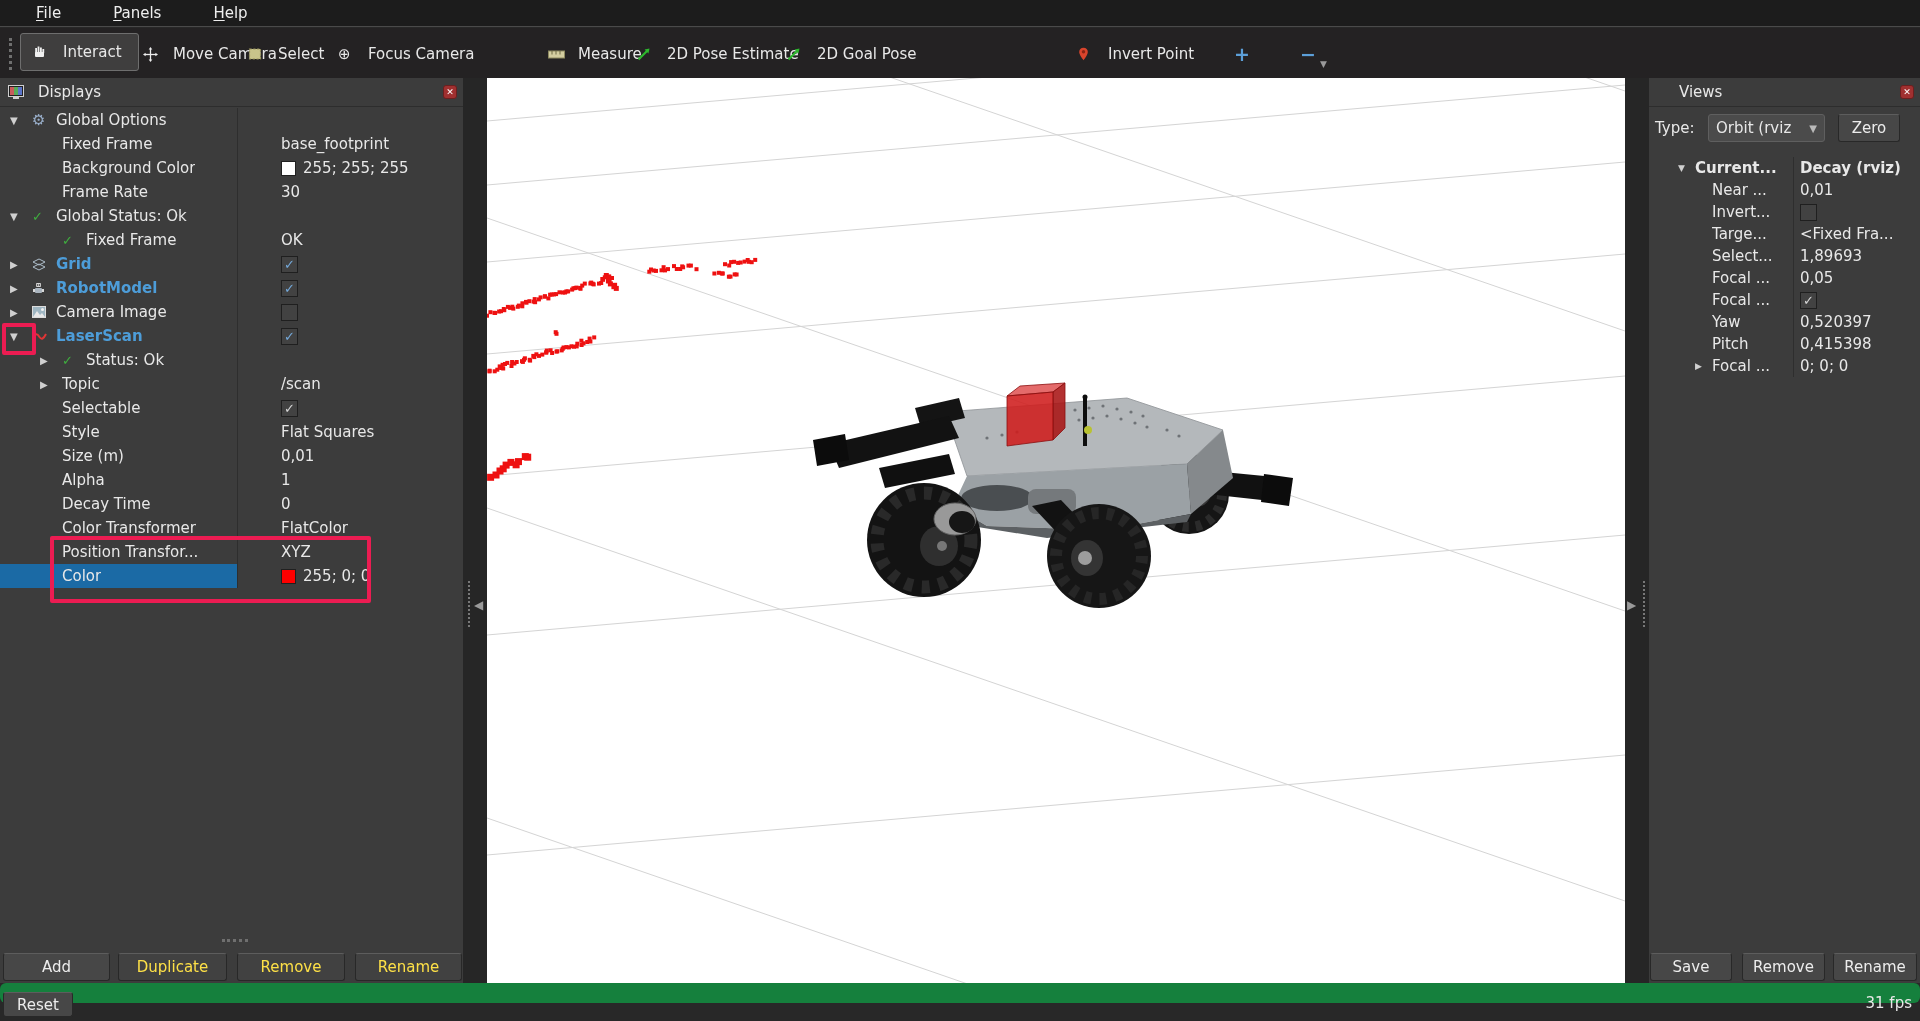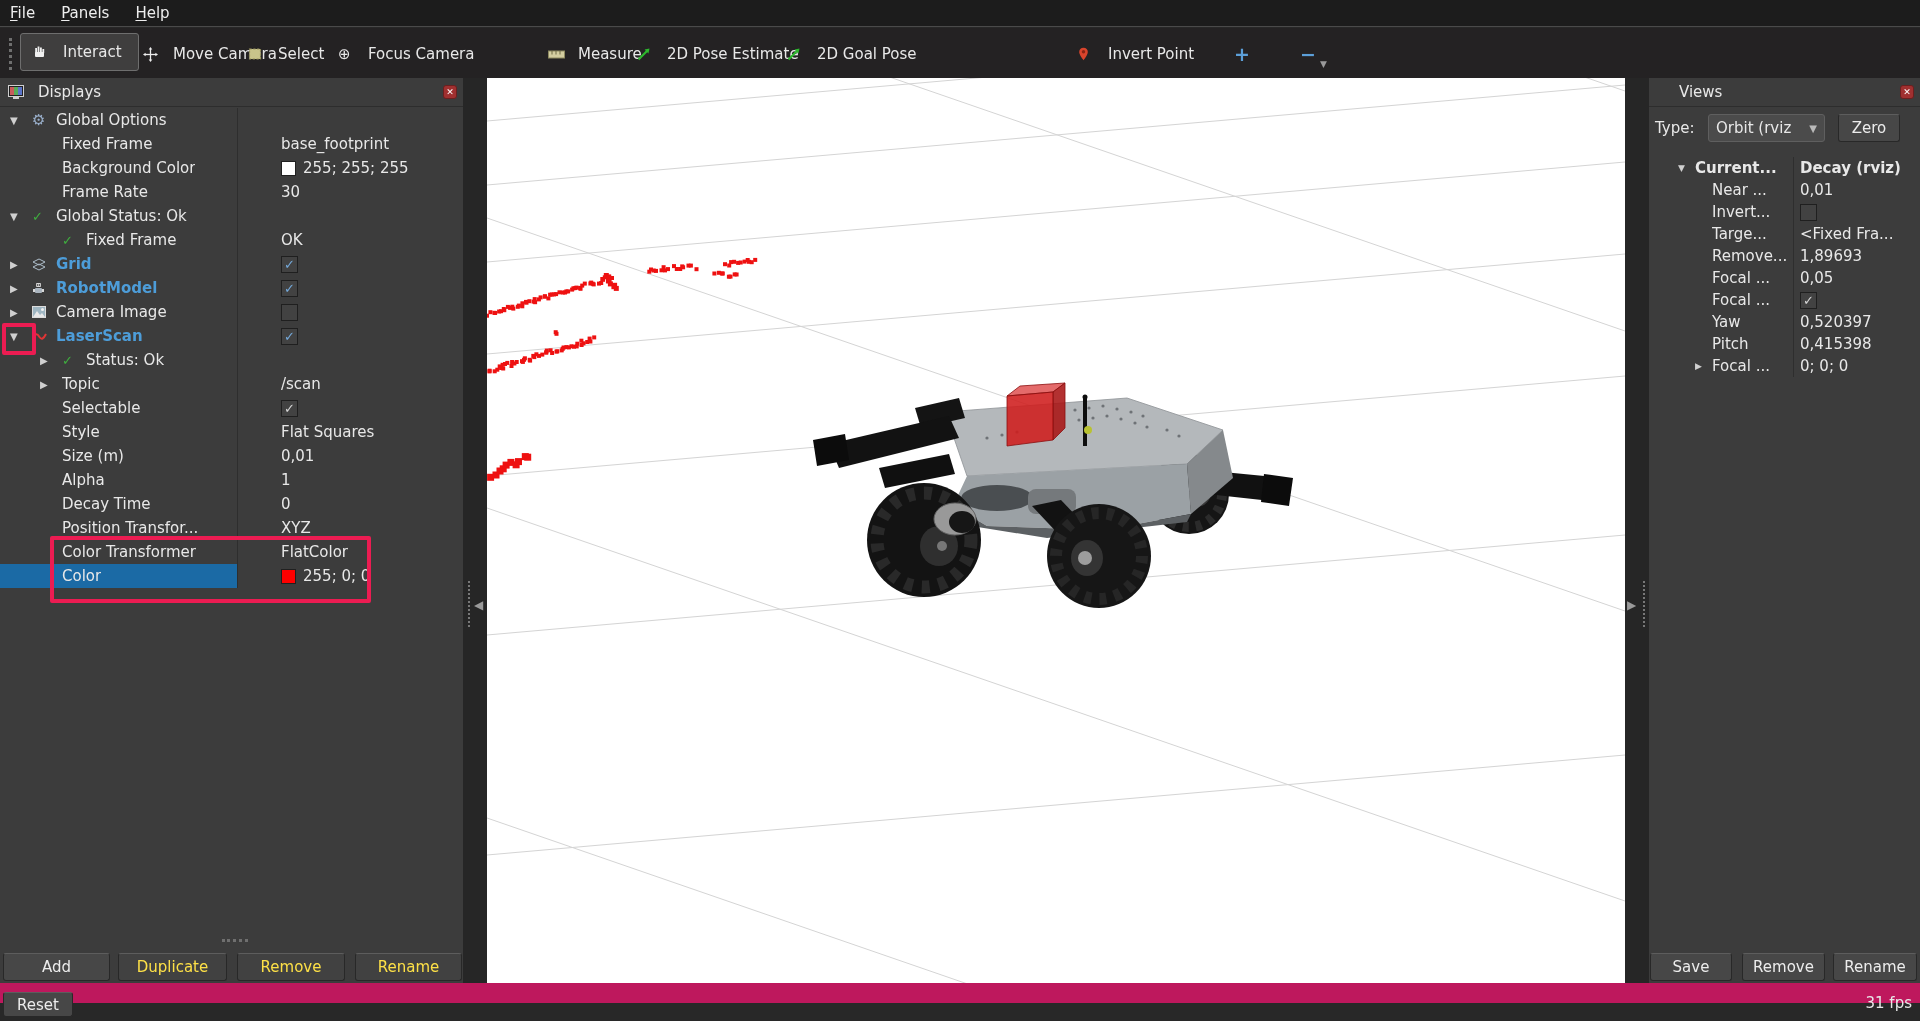--- a/index.html
+++ b/index.html
@@ -4,21 +4,21 @@
 <style>
   html,body{margin:0;padding:0;}
   body{
     width:1920px;height:1021px;position:relative;overflow:hidden;
     background:#282828;color:#e8e8e8;
     font-family:"DejaVu Sans","Liberation Sans",sans-serif;
   }
   
   .menubar{position:absolute;left:0;top:0;width:1920px;height:27px;background:#1c1c1c;
     border-bottom:1px solid #4a4a4a;display:flex;align-items:center;padding-left:10px;box-sizing:border-box;}
-  .menu-item{font-size:15px;margin-right:26px;color:#eee;}
+  .menu-item{font-size:15px;margin-right:26px;color:#eee;margin-left:26px;}
   .menu-item u{text-underline-offset:2px;}
   
   .toolbar{position:absolute;left:0;top:28px;width:1920px;height:50px;background:#242223;}
   .toolbar-handle{position:absolute;left:9px;top:10px;height:32px;width:0;border-left:3px dotted #6f6f6f;}
   .tool{position:absolute;top:13px;height:26px;display:flex;align-items:center;gap:6px;font-size:15px;color:#e8e8e8;white-space:nowrap;}
   .tool.active{top:5px;height:38px;background:#3f3e3e;border:1px solid #6e6e6e;border-radius:3px;padding:0 16px 0 12px;box-sizing:border-box;}
   .tool-glyph{font-size:15px;color:#e8e8e8;}
   .tool-plusminus{font-size:19px;font-weight:bold;color:#5c9fd8;}
   .minus-caret{position:absolute;left:1320px;top:31px;font-size:9px;color:#9a9a9a;}
   
@@ -71,21 +71,21 @@
   .dots-h{position:absolute;width:26px;height:0;border-top:3px dotted #6f6f6f;}
   
   .viewport{position:absolute;left:487px;top:78px;width:1138px;height:905px;background:#ffffff;}
   
   .divider-v{position:absolute;top:78px;height:905px;width:24px;background:#262626;}
   #divider-left{left:463px;}
   #divider-right{left:1625px;}
   .div-dots{position:absolute;height:46px;width:0;border-left:2px dotted #787878;top:503px;}
   .div-arrow{position:absolute;top:520px;font-size:12px;color:#9a9a9a;}
   
-  .statusbar{position:absolute;left:0;top:983px;width:1920px;height:20px;background:#be185d;}
+  .statusbar{position:absolute;left:0;top:983px;width:1920px;height:20px;background:#15803d;border-radius:6px;}
   .fps{position:absolute;right:8px;top:11px;font-size:15px;}
   
   .annotation{position:absolute;border:4px solid #ec1c52;border-radius:2px;z-index:50;pointer-events:none;}
   #ann-laserscan{left:2px;top:323px;width:26px;height:24px;}
   #ann-color{left:50px;top:536px;width:313px;height:59px;}
 </style>
 </head>
 <body>
 
 <div class="menubar" id="menubar">
@@ -389,34 +389,34 @@
           <span class="lbl">Decay Time</span>
         </div>
         <div class="t-right">
           <span class="val">0</span>
         </div>
       </div>
       <div class="t-row">
         <div class="t-left">
           <span class="ind"></span>
           <span class="exp"></span>
+          <span class="lbl">Color Transformer</span>
+        </div>
+        <div class="t-right">
+          <span class="val">FlatColor</span>
+        </div>
+      </div>
+      <div class="t-row">
+        <div class="t-left">
+          <span class="ind"></span>
+          <span class="exp"></span>
           <span class="lbl">Position Transfor...</span>
         </div>
         <div class="t-right">
           <span class="val">XYZ</span>
-        </div>
-      </div>
-      <div class="t-row">
-        <div class="t-left">
-          <span class="ind"></span>
-          <span class="exp"></span>
-          <span class="lbl">Color Transformer</span>
-        </div>
-        <div class="t-right">
-          <span class="val">FlatColor</span>
         </div>
       </div>
       <div class="t-row selected">
         <div class="t-left">
           <span class="ind"></span>
           <span class="exp"></span>
           <span class="lbl">Color</span>
         </div>
         <div class="t-right">
           <span class="swatch" style="background: rgb(255, 0, 0);"></span>
@@ -736,21 +736,21 @@
           <span class="lbl">Targe...</span>
         </div>
         <div class="v-right">
           <span class="val">&lt;Fixed Fra...</span>
         </div>
       </div>
       <div class="v-row">
         <div class="v-left">
           <span class="v-exp"></span>
           <span class="v-exp"></span>
-          <span class="lbl">Remove...</span>
+          <span class="lbl">Select...</span>
         </div>
         <div class="v-right">
           <span class="val">1,89693</span>
         </div>
       </div>
       <div class="v-row">
         <div class="v-left">
           <span class="v-exp"></span>
           <span class="v-exp"></span>
           <span class="lbl">Focal ...</span>

